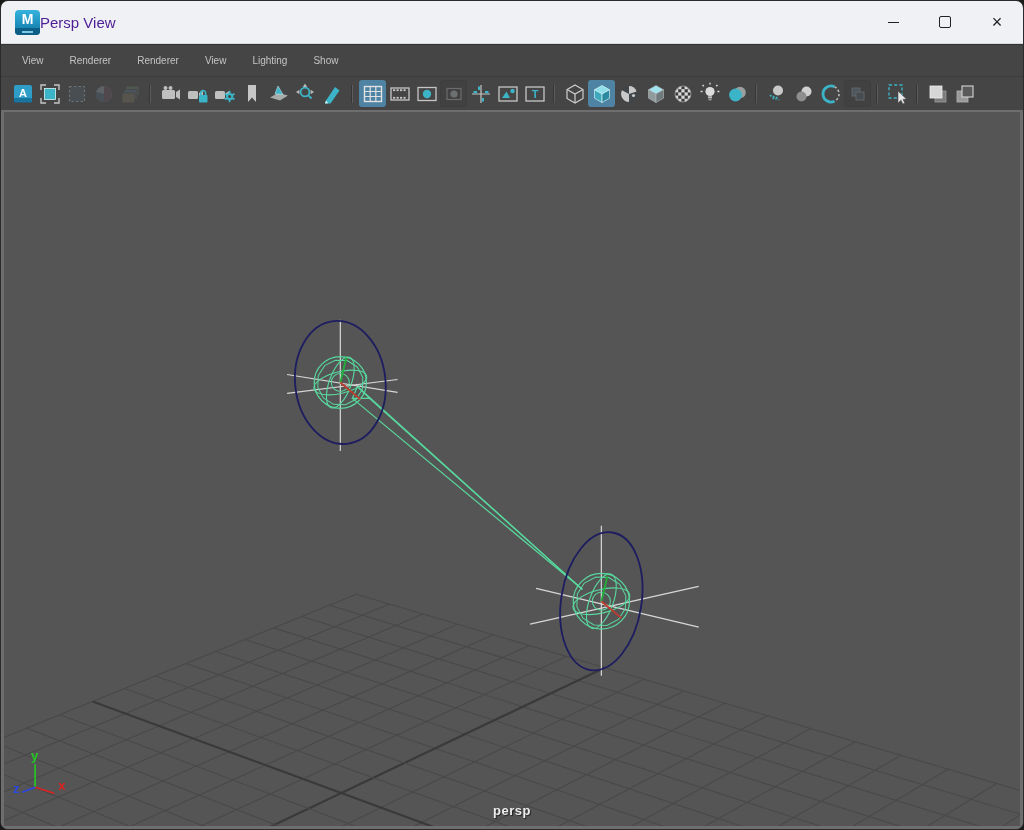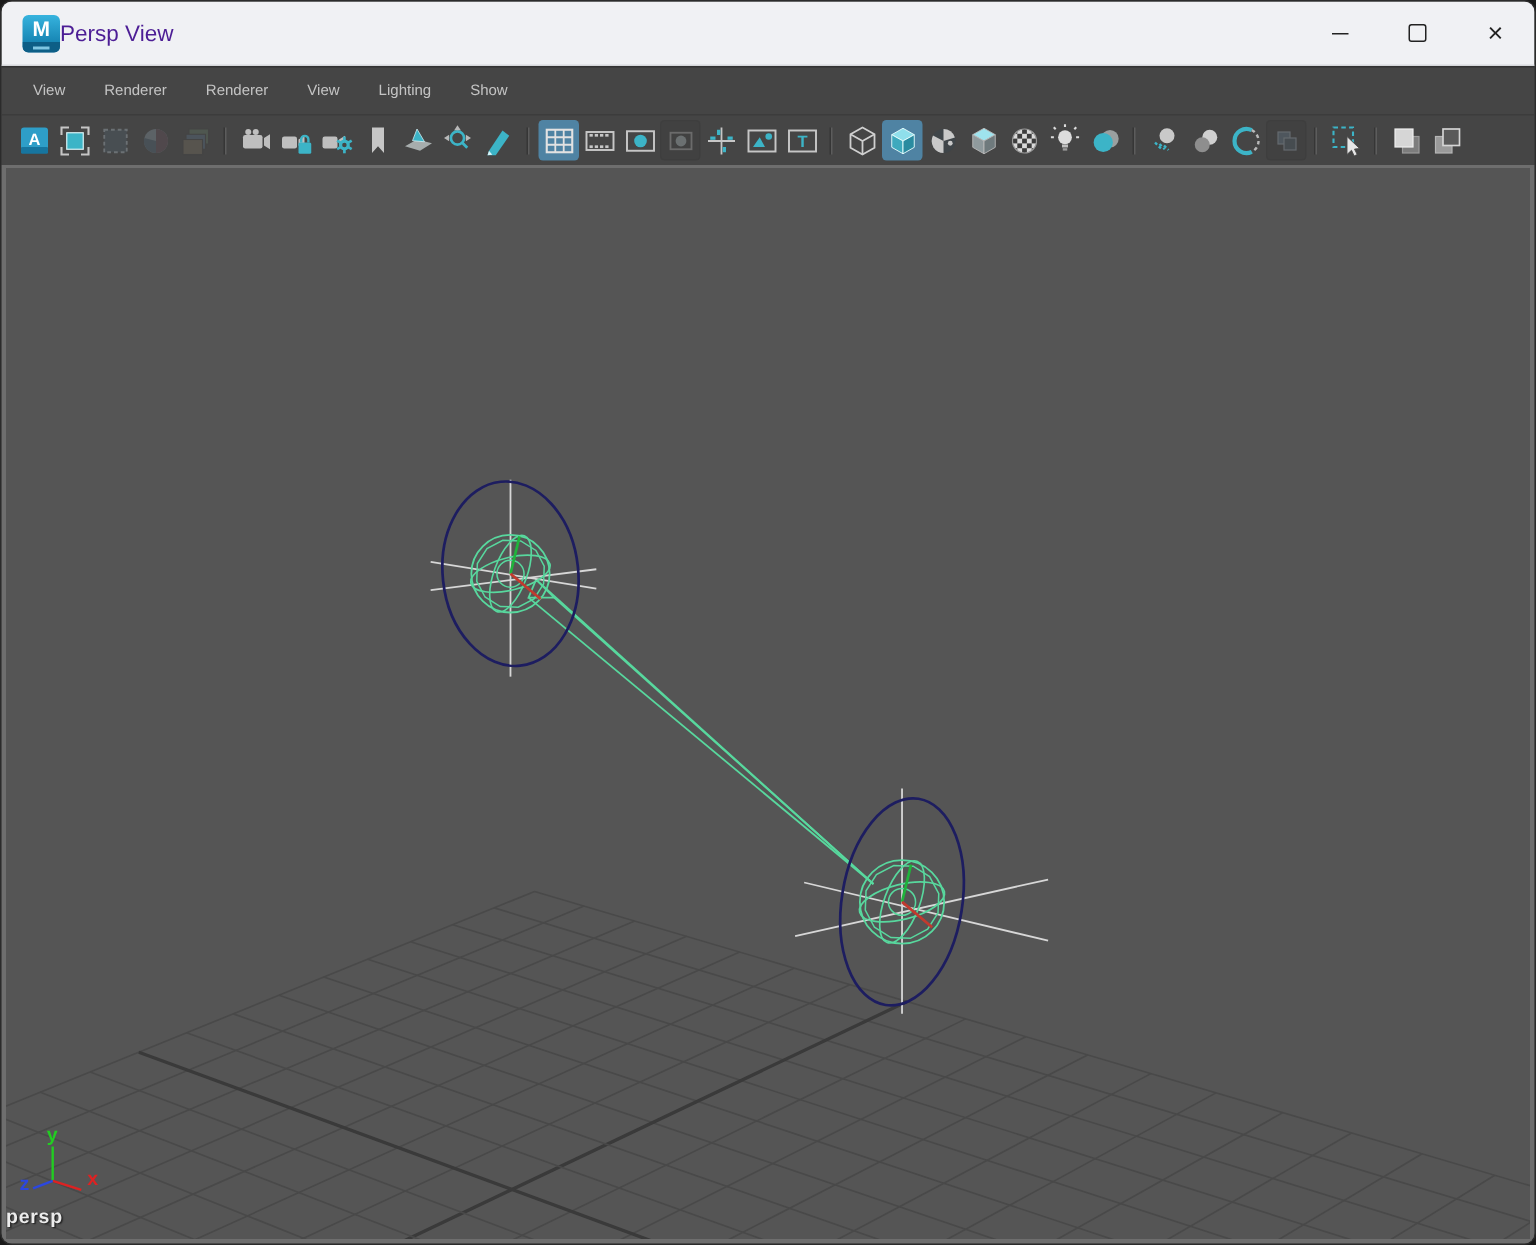--- a/index.html
+++ b/index.html
@@ -30,21 +30,21 @@
   .tbtn{width:27px;height:27px;display:flex;align-items:center;justify-content:center;border-radius:3px;
     flex:0 0 auto;cursor:default;}
   .tbtn.active{background:#4f83a3;}
   .tbtn.disabled{opacity:.45;}
   .tbtn.sunken{background:#3e3e3e;box-shadow:inset 0 0 0 1px #373737;}
   .tsep{width:1px;height:18px;background:#5c5c5c;box-shadow:-1px 0 0 #363636;margin:0 6px;flex:0 0 auto;}
   
   .viewport-frame{flex:1 1 auto;border:3px solid #6e6e6e;border-top-width:2px;position:relative;
     background:#555555;overflow:hidden;}
   .viewport-frame svg.scene{position:absolute;inset:0;width:100%;height:100%;}
-  .cam-label{position:absolute;left:0;right:0;bottom:8px;color:#ececec;font-size:13px;
+  .cam-label{position:absolute;left:0;right:0;bottom:8px;text-align:center;color:#ececec;font-size:13px;
     font-weight:bold;text-shadow:1px 1px 1px #222;letter-spacing:.5px;}
 </style>
 </head>
 <body>
 
 <div class="window">
 
   <div class="titlebar">
     <div class="app-icon">
       <div class="m">M</div>

